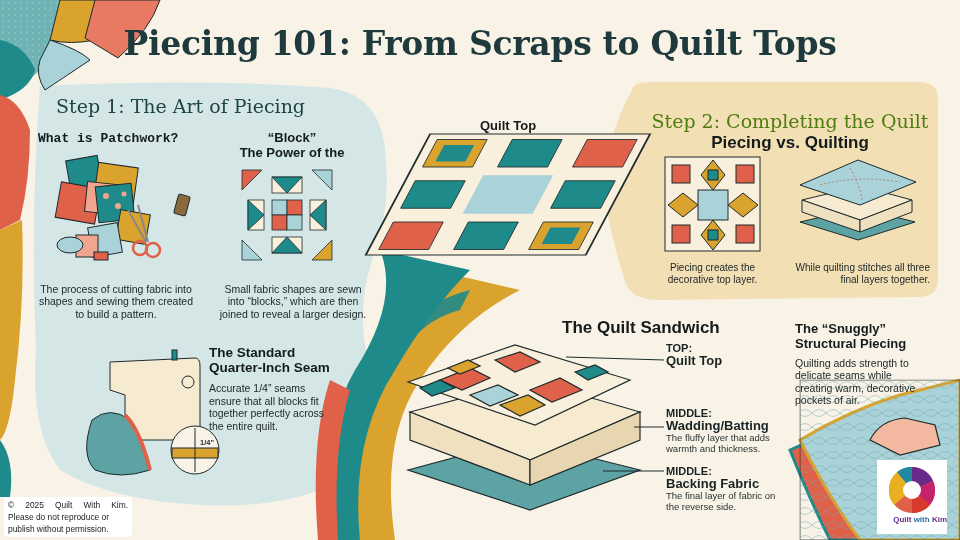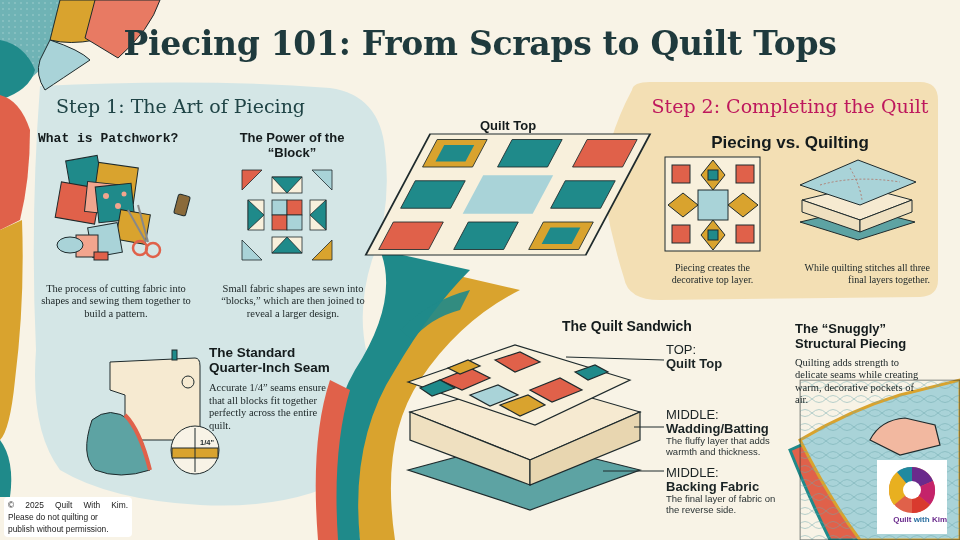--- a/index.html
+++ b/index.html
@@ -6,43 +6,43 @@
   html, body { width: 960px; height: 540px; overflow: hidden; }
   body { background: #f8f3e6; font-family: "DejaVu Sans", sans-serif; position: relative; color: #1e2a2c; }
   .abs { position: absolute; }
   .serif { font-family: "DejaVu Serif", serif; }
 
   #canvas { position: absolute; left: 0; top: 0; width: 960px; height: 540px; }
 
   .main-title { left: 0; width: 960px; top: 24px; text-align: center; font-size: 33px; color: #1f3a3d; font-weight: bold; letter-spacing: -0.3px; }
 
   .step1-title { left: 56px; top: 95px; font-size: 19px; color: #1f4446; }
-  .step2-title { left: 640px; top: 95px; width: 300px; text-align: center; font-size: 19px; color: #be185d; }
+  .step2-title { left: 640px; top: 110px; width: 300px; text-align: center; font-size: 19px; color: #4d7c0f; }
 
   .h-sub { font-family: "Liberation Sans", sans-serif; font-weight: bold; color: #141b1c; }
-  .body-txt { font-family: Liberation Serif, serif; color: #202a2b; line-height: 1.17; }
+  .body-txt { font-family: Liberation Sans, sans-serif; color: #202a2b; line-height: 1.17; }
 
   .patch-h { left: 38px; top: 131px; font-size: 13px; font-family: Liberation Mono, monospace; }
   .block-h { left: 222px; top: 131px; width: 140px; text-align: center; font-size: 13px; line-height: 1.15; }
   .patch-p { left: 36px; top: 283px; width: 160px; text-align: center; font-size: 10.5px; }
   .block-p { left: 218px; top: 283px; width: 150px; text-align: center; font-size: 10.5px; }
 
   .seam-h { left: 209px; top: 345px; font-size: 13.5px; line-height: 1.12; }
   .seam-p { left: 209px; top: 382px; width: 130px; font-size: 10.5px; line-height: 1.2; }
 
   .qt-label { left: 480px; top: 118px; font-size: 13px; }
 
   .pvq-h { left: 640px; top: 133px; width: 300px; text-align: center; font-size: 17px; }
   .pvq-a { left: 655px; top: 262px; width: 115px; text-align: center; font-size: 10px; }
   .pvq-b { left: 790px; top: 262px; width: 140px; text-align: right; font-size: 10px; }
 
-  .sandwich-h { left: 562px; top: 318px; font-size: 14px; }
+  .sandwich-h { left: 562px; top: 318px; font-size: 17px; }
 
   .layer { font-family: "Liberation Sans", sans-serif; }
-  .layer .k { font-weight: normal; font-size: 13px; color: #1a2324; }
+  .layer .k { font-weight: bold; font-size: 11px; color: #1a2324; }
   .layer .n { font-weight: bold; font-size: 13px; color: #1a2324; line-height: 1.1; }
   .layer .d { font-size: 9.5px; color: #2a3334; line-height: 1.15; }
   .layer-top { left: 666px; top: 342px; width: 110px; }
   .layer-mid { left: 666px; top: 407px; width: 115px; }
   .layer-bot { left: 666px; top: 465px; width: 110px; }
 
   .snug-h { left: 795px; top: 322px; font-size: 13px; line-height: 1.12; }
   .snug-p { left: 795px; top: 357px; width: 130px; font-size: 10.5px; line-height: 1.18; }
 
   .copyright { left: 4px; top: 497px; width: 128px; height: 40px; background: #ffffff; border-radius: 4px; padding: 2px 4px; font-family: "Liberation Sans", sans-serif; font-size: 8.4px; line-height: 1.45; color: #222; }
@@ -222,24 +222,24 @@
     <path d="M912 490 L897 472 A23 23 0 0 1 912 467 Z" fill="#1f8aa0"></path>
     <circle cx="912" cy="490" r="9" fill="#ffffff"></circle>
   </g>
 </svg>
 
 <h1 class="abs main-title serif">Piecing 101: From Scraps to Quilt Tops</h1>
 
 <div class="abs step1-title serif">Step 1: The Art of Piecing</div>
 <div class="abs h-sub patch-h">What is Patchwork?</div>
 <div class="abs h-sub block-h">
+  <div>“Block”</div>
   <div>The Power of the</div>
-  <div>“Block”</div>
-</div>
-<p class="abs body-txt patch-p">The process of cutting fabric into shapes and sewing them together to build a pattern.</p>
+</div>
+<p class="abs body-txt patch-p">The process of cutting fabric into shapes and sewing them created to build a pattern.</p>
 <p class="abs body-txt block-p">Small fabric shapes are sewn into “blocks,” which are then joined to reveal a larger design.</p>
 
 <div class="abs h-sub seam-h">
   <div>The Standard</div>
   <div>Quarter-Inch Seam</div>
 </div>
 <p class="abs body-txt seam-p">Accurate 1/4” seams ensure that all blocks fit together perfectly across the entire quilt.</p>
 
 <div class="abs h-sub qt-label">Quilt Top</div>
 
@@ -272,21 +272,21 @@
 <p class="abs body-txt snug-p">Quilting adds strength to delicate seams while creating warm, decorative pockets of air.</p>
 
 <div class="abs copyright">
   <div class="l1">
     <span>©</span>
     <span>2025</span>
     <span>Quilt</span>
     <span>With</span>
     <span>Kim.</span>
   </div>
-  <div>Please do not quilting or</div>
+  <div>Please do not reproduce or</div>
   <div>publish without permission.</div>
 </div>
 
 <div class="abs logo-text">
   <span>Quilt</span>
   <span class="w">with</span>
   <span>Kim</span>
 </div>
 
 </body></html>

